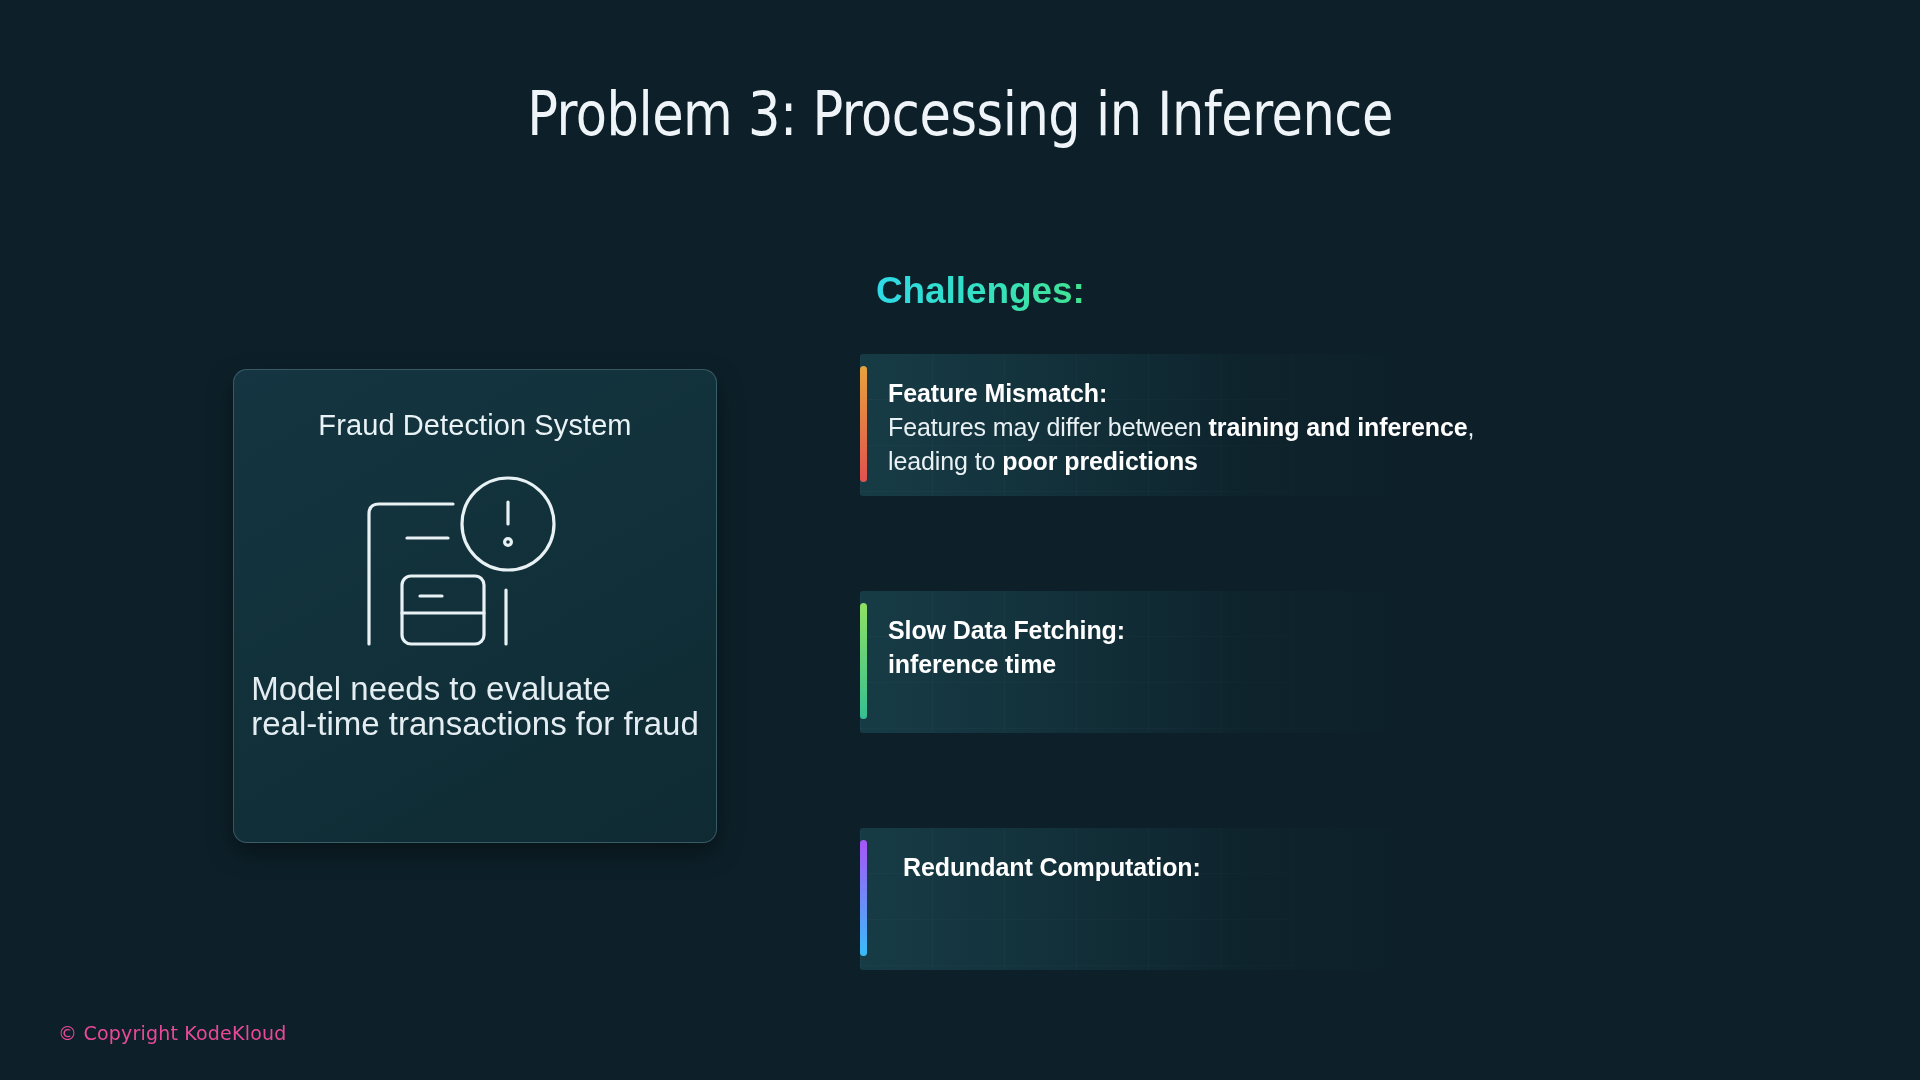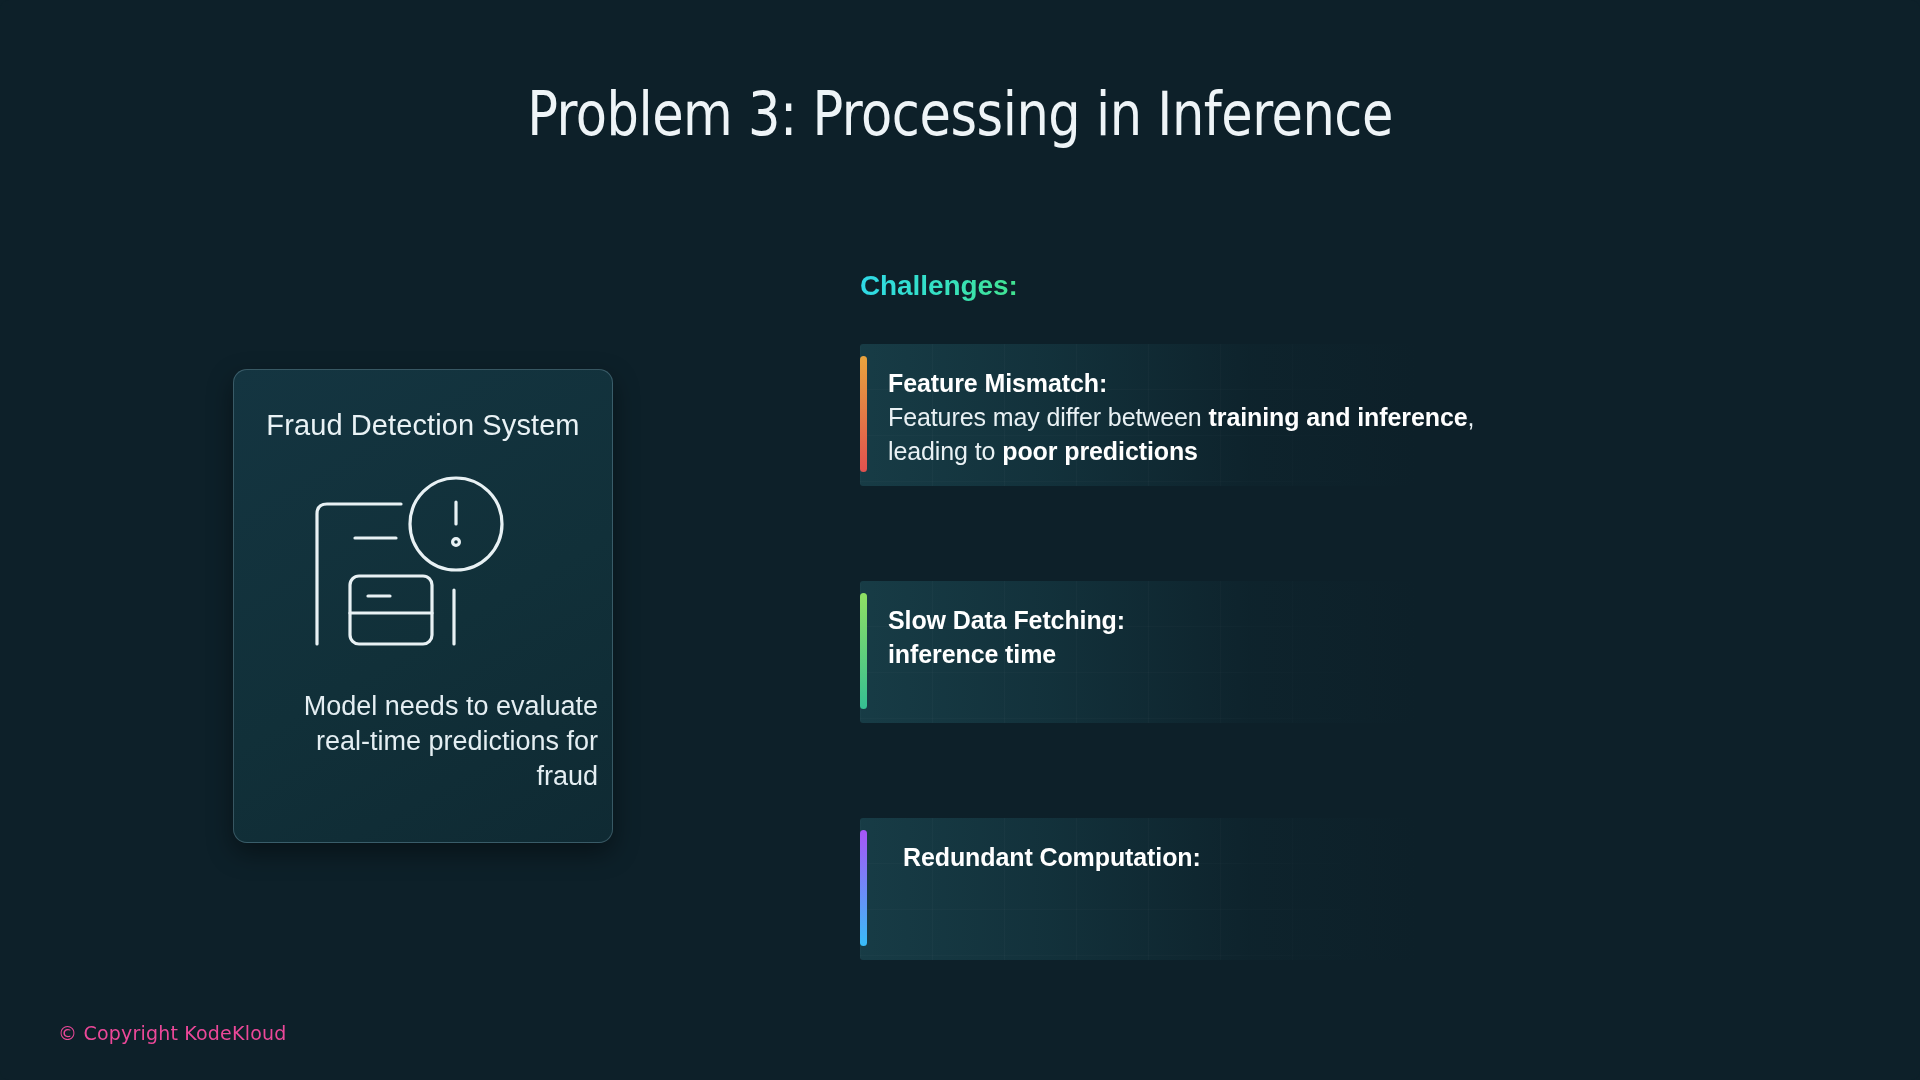--- a/index.html
+++ b/index.html
@@ -34,21 +34,21 @@
     color:#eef4f7;
     font-family:"DejaVu Sans Condensed","Liberation Sans", sans-serif;
     transform:scaleX(0.93);
     transform-origin:center;
   }
 
   
   .left-card {
     position:absolute;
     left:233px; top:369px;
-    width:380px; height:474px;
+    width:484px; height:474px;
     border-radius:14px;
     background:linear-gradient(150deg,#143541 0%,#113039 55%,#0f2a33 100%);
     border:1px solid rgba(150,190,205,0.30);
     box-shadow:0 10px 26px rgba(0,0,0,0.42);
     display:flex;
     flex-direction:column;
     align-items:center;
   }
 
   .left-card-title {
@@ -60,40 +60,39 @@
   }
 
   .icon-wrap {
     margin-top:24px;
     width:250px; height:205px;
     display:flex; align-items:center; justify-content:center;
   }
   .icon-wrap svg { display:block; }
 
   .left-card-caption {
-    margin-top:18px;
-    text-align:right;
-    font-size:27px;
+    text-align:left;
+    font-size:33px;
     line-height:35px;
     color:#e4eef2;
     font-weight:400;
     padding:0 14px;
   }
 
   
   .challenges {
     position:absolute;
     left:860px; top:270px;
     width:900px;
   }
 
   .challenges-heading {
-    font-size:28px;
+    font-size:37px;
     font-weight:700;
-    margin-left:0px;
+    margin-left:16px;
     margin-bottom:42px;
     background:linear-gradient(100deg,#2fd9e8 0%,#34e0c4 48%,#42e38d 100%);
     -webkit-background-clip:text;
     background-clip:text;
     color:transparent;
     -webkit-text-fill-color:transparent;
     display:inline-block;
     letter-spacing:-0.1px;
   }
 
@@ -196,21 +195,21 @@
         <path d="M52 147 L134 147"></path>
 
         <path d="M70 130 L92 130"></path>
 
         <path d="M156 124 L156 178"></path>
       </svg>
     </div>
 
     <div class="left-card-caption">
       <span>Model needs to evaluate</span><br>
-      <span>real-time predictions for fraud</span>
+      <span>real-time transactions for fraud</span>
     </div>
 
   </div>
 
   <div class="challenges">
 
     <div class="challenges-heading">Challenges:</div>
 
     
     <div class="challenge-card">

